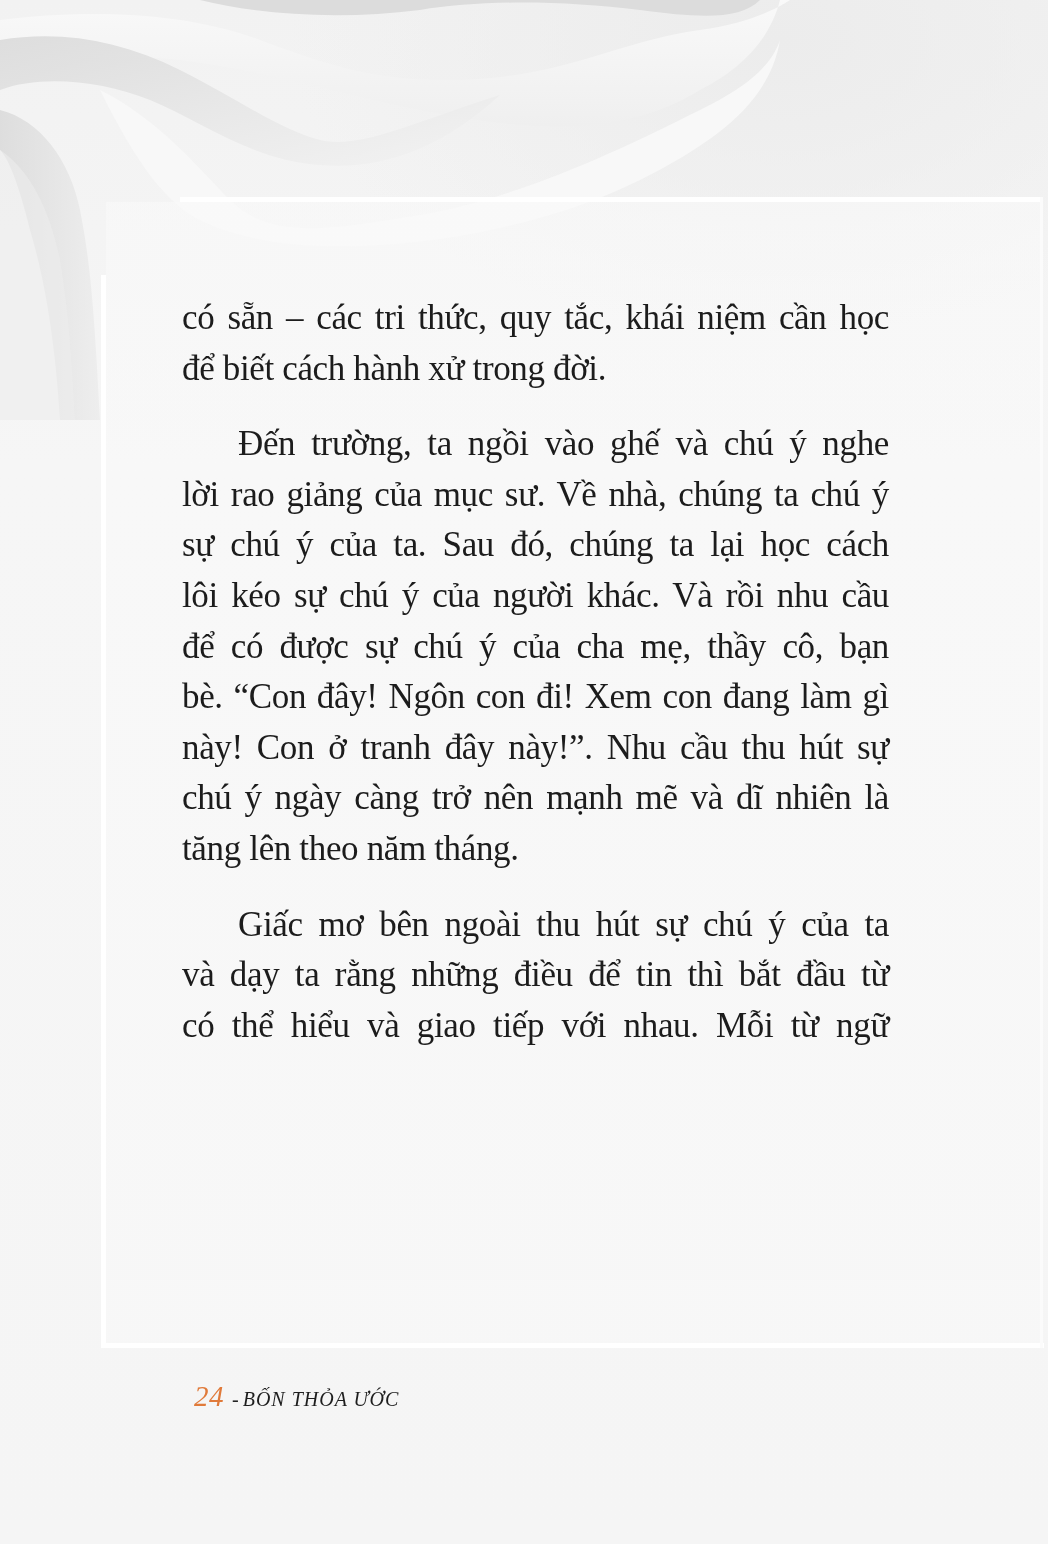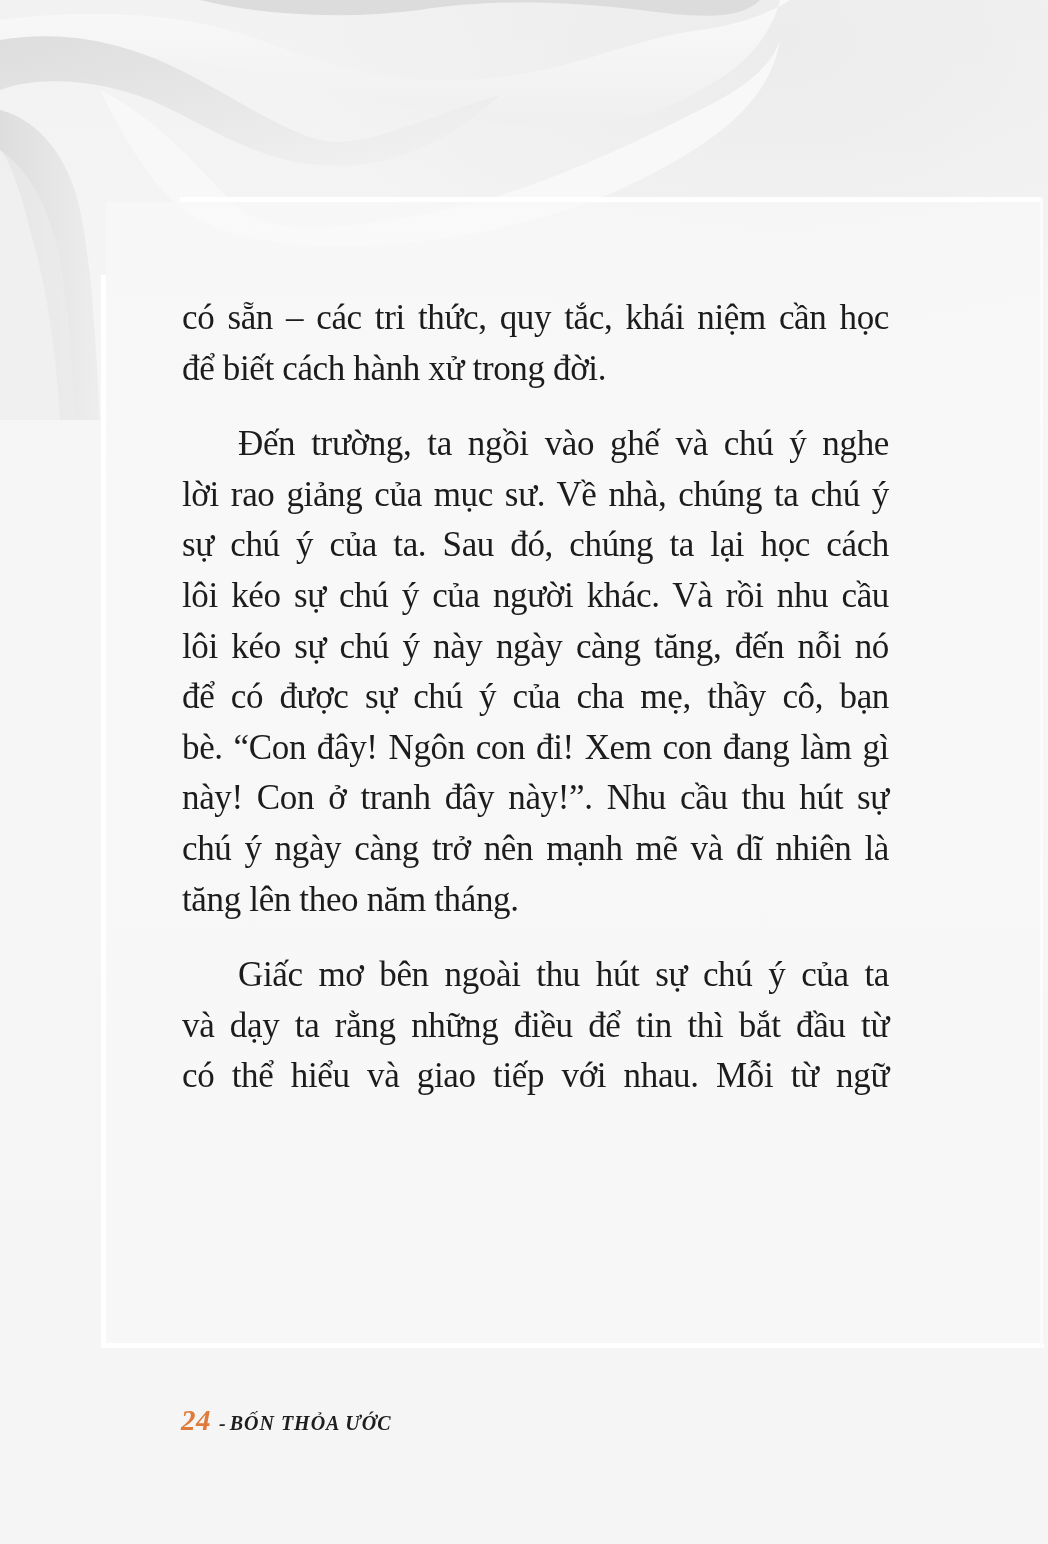--- a/index.html
+++ b/index.html
@@ -89,26 +89,25 @@
       display: block;
       text-align: justify;
       text-align-last: justify;
       white-space: nowrap;
     }
     .body-text .line.last {
       text-align-last: left;
     }
     .footer {
       position: absolute;
-      left: 181px;
+      left: 194px;
       top: 1380px;
       font-style: italic;
-      font-weight: bold;
+      font-weight: normal;
       white-space: nowrap;
-      margin-top: 24px;
     }
     .page-number {
       color: #e07a3a;
       font-size: 29px;
       letter-spacing: 0.5px;
     }
     .footer-sep {
       color: #222222;
       font-size: 20px;
       margin: 0 4px 0 8px;
@@ -162,21 +161,20 @@
 <div class="body-text">
   <p>
     <span class="line">có sẵn – các tri thức, quy tắc, khái niệm cần học</span>
     <span class="line last">để biết cách hành xử trong đời.</span>
   </p>
   <p>
     <span class="line" style="padding-left:56px">Đến trường, ta ngồi vào ghế và chú ý nghe</span>
     <span class="line">lời rao giảng của mục sư. Về nhà, chúng ta chú ý</span>
     <span class="line">sự chú ý của ta. Sau đó, chúng ta lại học cách</span>
     <span class="line">lôi kéo sự chú ý của người khác. Và rồi nhu cầu</span>
-    <span class="line">lôi kéo sự chú ý này ngày càng tăng, đến nỗi nó</span>
     <span class="line">để có được sự chú ý của cha mẹ, thầy cô, bạn</span>
     <span class="line">bè. “Con đây! Ngôn con đi! Xem con đang làm gì</span>
     <span class="line">này! Con ở tranh đây này!”. Nhu cầu thu hút sự</span>
     <span class="line">chú ý ngày càng trở nên mạnh mẽ và dĩ nhiên là</span>
     <span class="line last">tăng lên theo năm tháng.</span>
   </p>
   <p>
     <span class="line" style="padding-left:56px">Giấc mơ bên ngoài thu hút sự chú ý của ta</span>
     <span class="line">và dạy ta rằng những điều để tin thì bắt đầu từ</span>
     <span class="line">có thể hiểu và giao tiếp với nhau. Mỗi từ ngữ</span>

